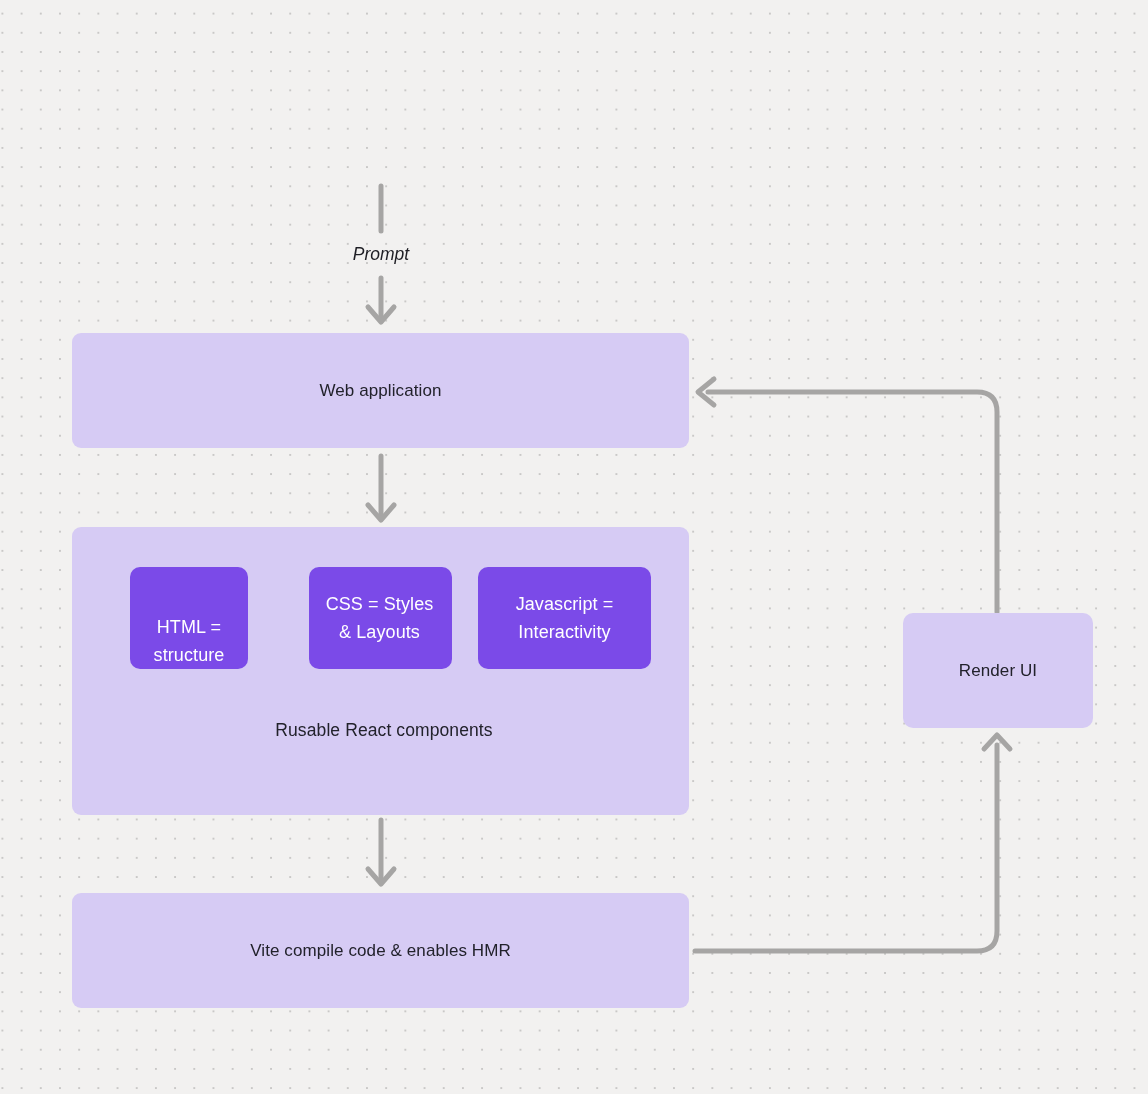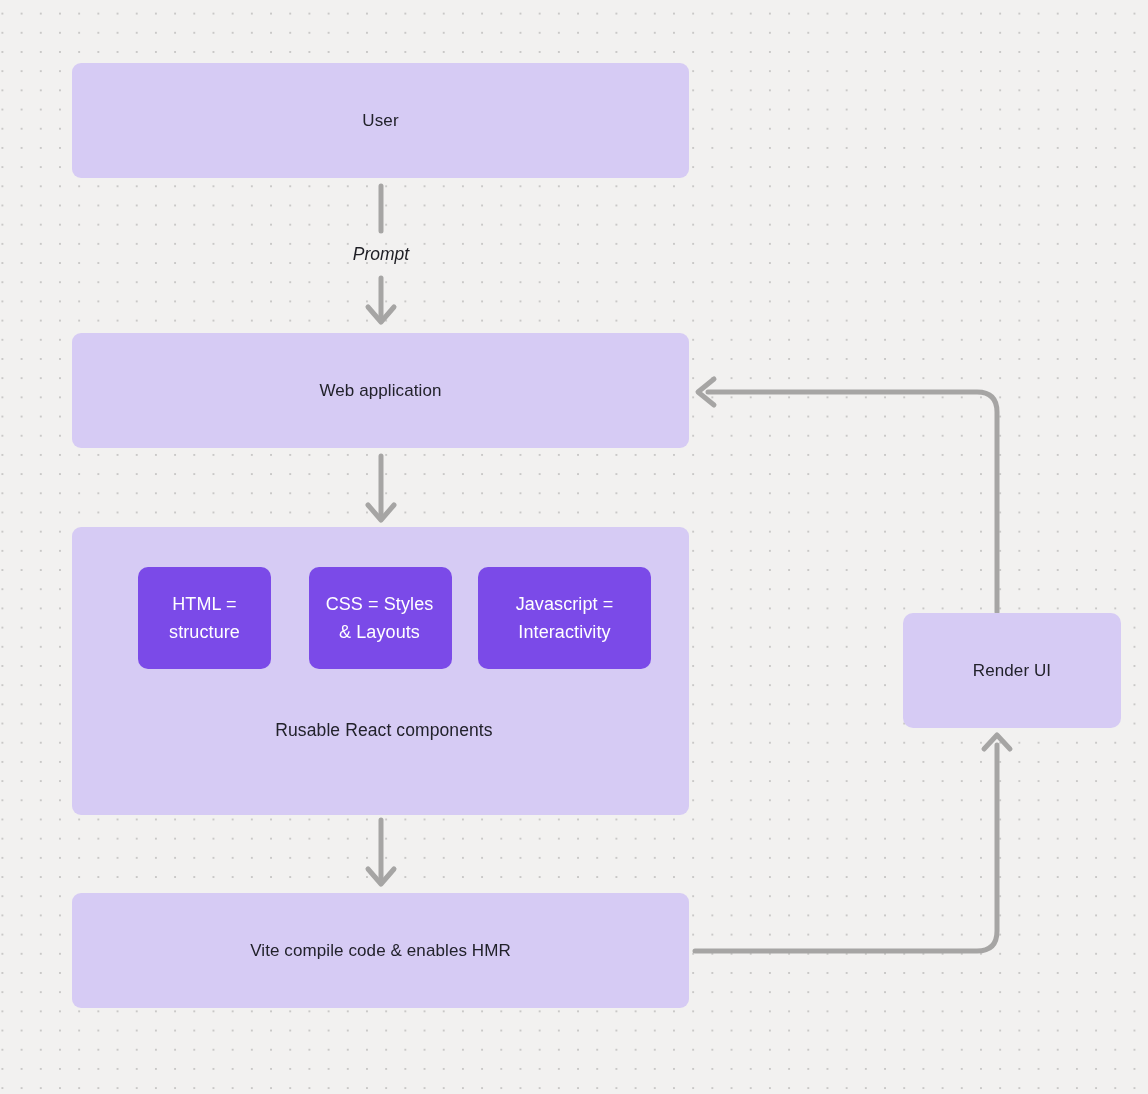--- a/index.html
+++ b/index.html
@@ -47,42 +47,42 @@
     justify-content:center;
     text-align:center;
     color:var(--text-dark);
     font-size:17px;
     font-weight:500;
     letter-spacing:0.1px;
   }
   .node-user{left:72px;top:63px;width:617px;height:115px;}
   .node-web{left:72px;top:333px;width:617px;height:115px;}
   .node-vite{left:72px;top:893px;width:617px;height:115px;text-align:right;}
-  .node-render{left:903px;top:613px;width:218px;height:115px;border-radius:10px;}
+  .node-render{left:903px;top:613px;width:190px;height:115px;border-radius:10px;}
   .node-container{
     left:72px;top:527px;width:617px;height:288px;
     display:block;
   }
   .inner-node{
     position:absolute;
     top:40px;
     height:102px;
     background:var(--inner-fill);
     border-radius:10px;
     display:flex;
     align-items:center;
     justify-content:center;
     text-align:center;
     color:var(--text-light);
     font-size:18px;
     font-weight:500;
     line-height:28px;
     padding:0 14px;
   }
-  .inner-1{left:66px;width:133px;}
+  .inner-1{left:58px;width:118px;align-items:flex-end;}
   .inner-2{left:237px;width:143px;padding-left:12px;}
   .inner-3{left:406px;width:173px;}
   .container-label{
     position:absolute;
     left:0;right:0;
     top:188px;
     height:30px;
     line-height:30px;
     text-align:center;
     color:var(--text-dark);
@@ -131,23 +131,20 @@
     </g>
 
     <g>
       <path d="M997 612 L997 412 Q997 392 977 392 L708 392"></path>
       <path d="M714 379 L698 392 L714 405"></path>
     </g>
   </svg>
 
   <div class="edge-label">Prompt</div>
 
-  <div class="node node-user">
-    <span>User</span>
-  </div>
 
   <div class="node node-web">
     <span>Web application</span>
   </div>
 
   <div class="node node-container">
     <div class="inner-node inner-1">
       <span>HTML = structure</span>
     </div>
     <div class="inner-node inner-2">

